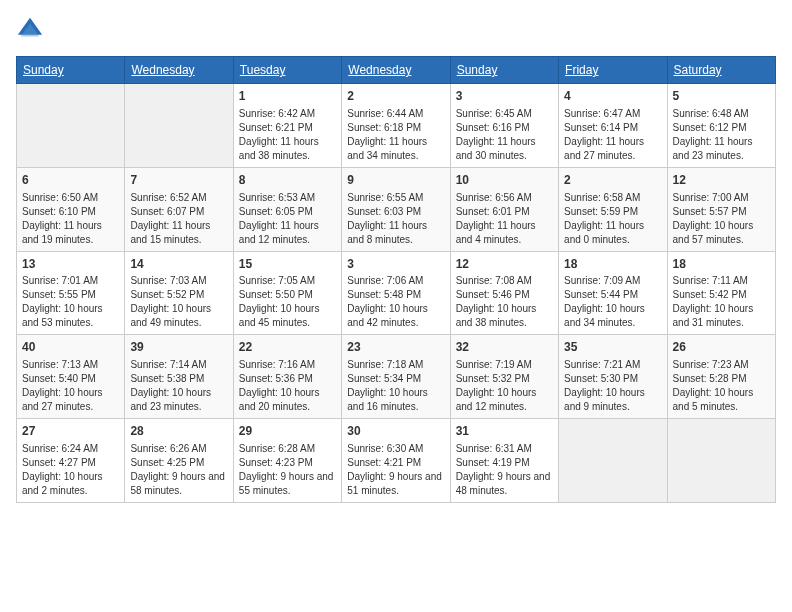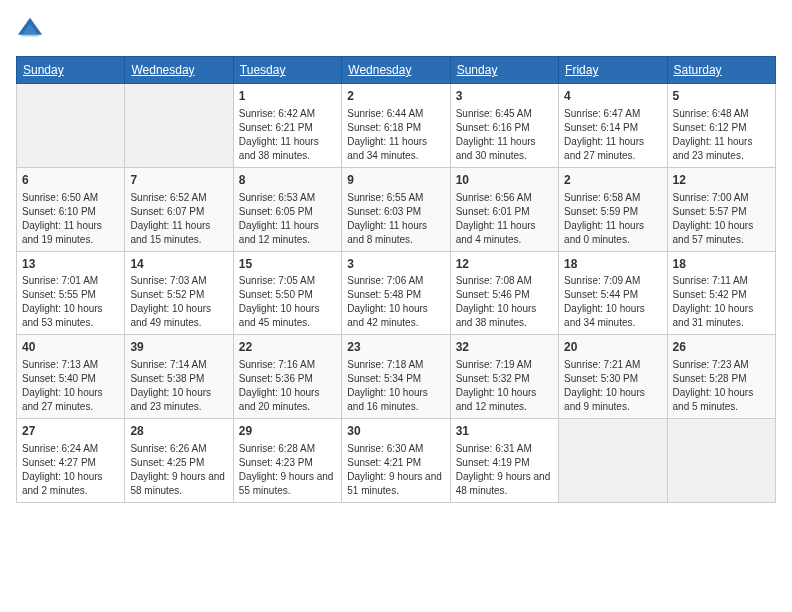--- a/index.html
+++ b/index.html
@@ -221,21 +221,21 @@
         </td>
         <td>
           <span class="day-num">23</span>
           <div class="cell-text">Sunrise: 7:18 AM<br>Sunset: 5:34 PM<br>Daylight: 10 hours and 16 minutes.</div>
         </td>
         <td>
           <span class="day-num">32</span>
           <div class="cell-text">Sunrise: 7:19 AM<br>Sunset: 5:32 PM<br>Daylight: 10 hours and 12 minutes.</div>
         </td>
         <td>
-          <span class="day-num">20</span>
+          <span class="day-num">35</span>
           <div class="cell-text">Sunrise: 7:21 AM<br>Sunset: 5:30 PM<br>Daylight: 10 hours and 9 minutes.</div>
         </td>
         <td>
           <span class="day-num">26</span>
           <div class="cell-text">Sunrise: 7:23 AM<br>Sunset: 5:28 PM<br>Daylight: 10 hours and 5 minutes.</div>
         </td>
       </tr>
       <tr>
         <td>
           <span class="day-num">27</span>

